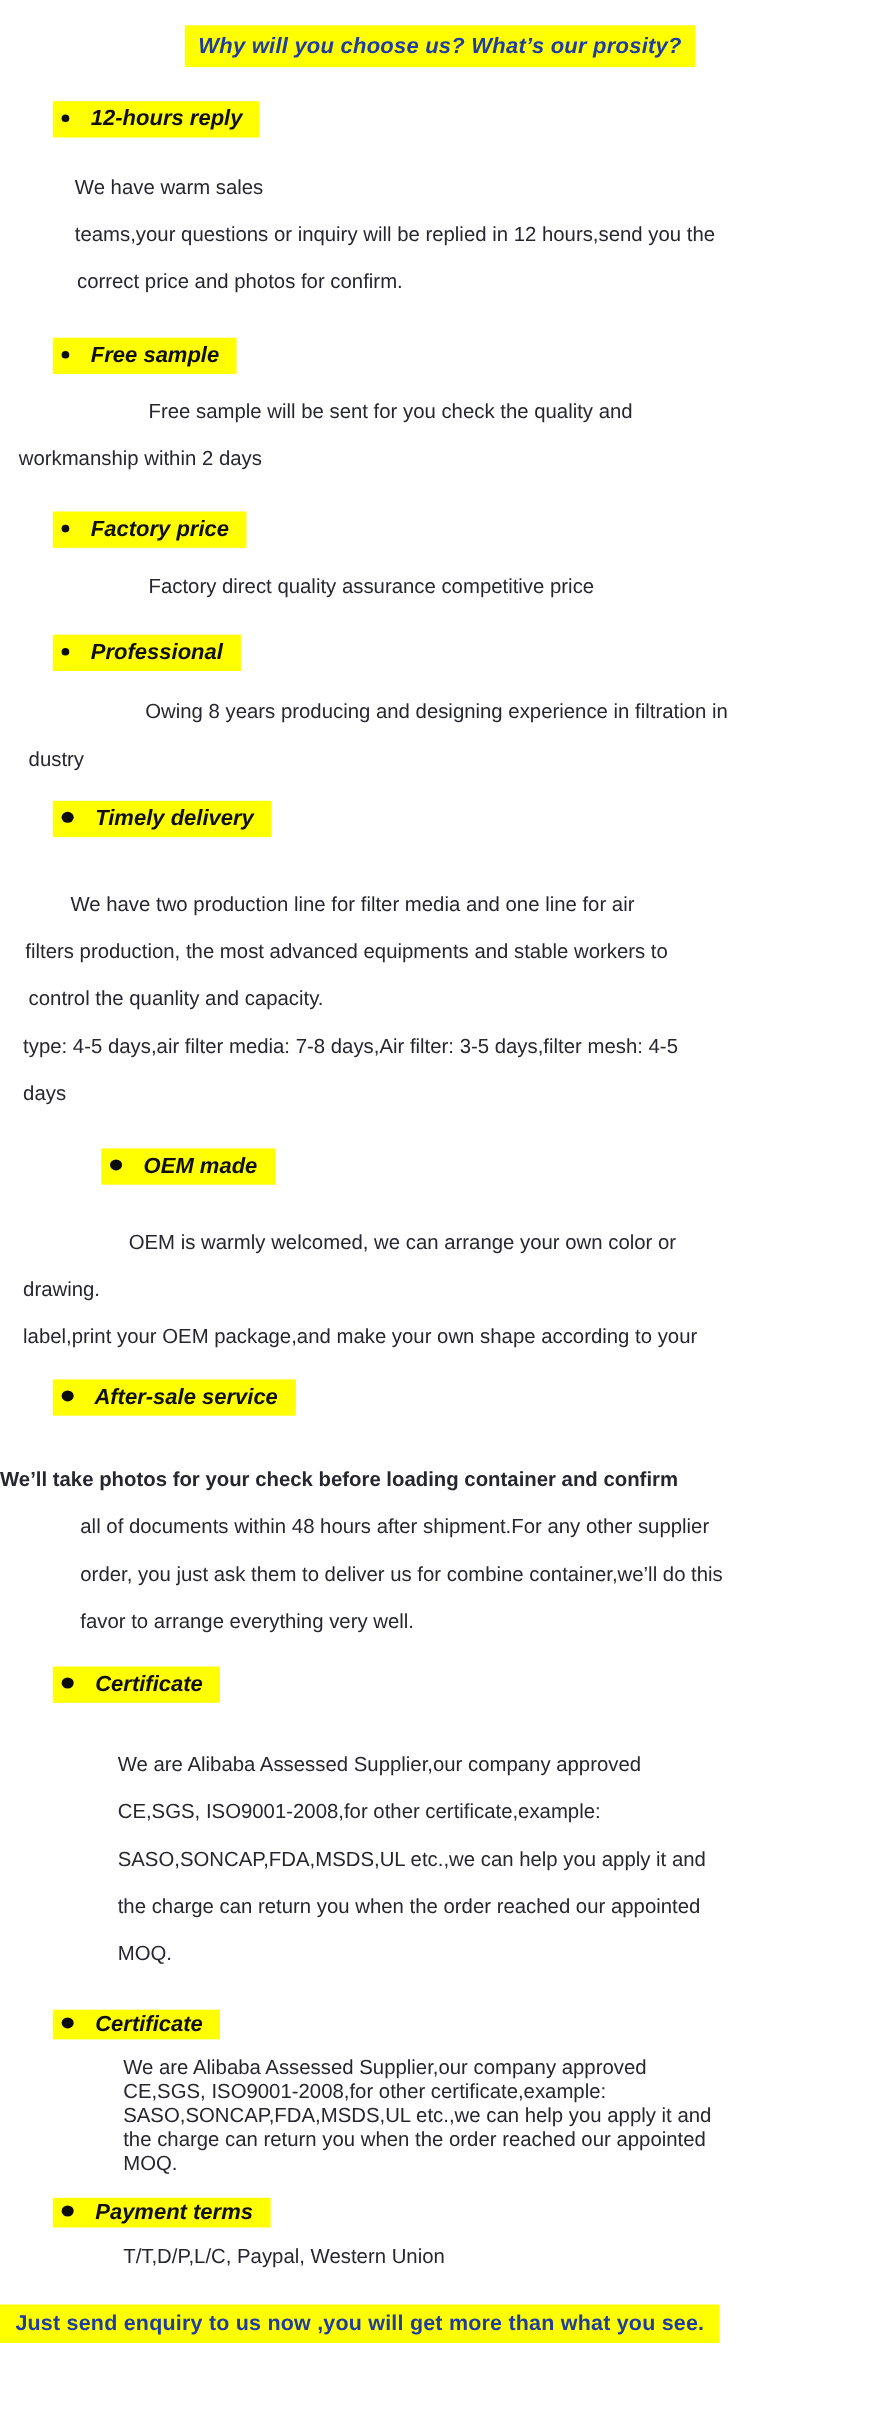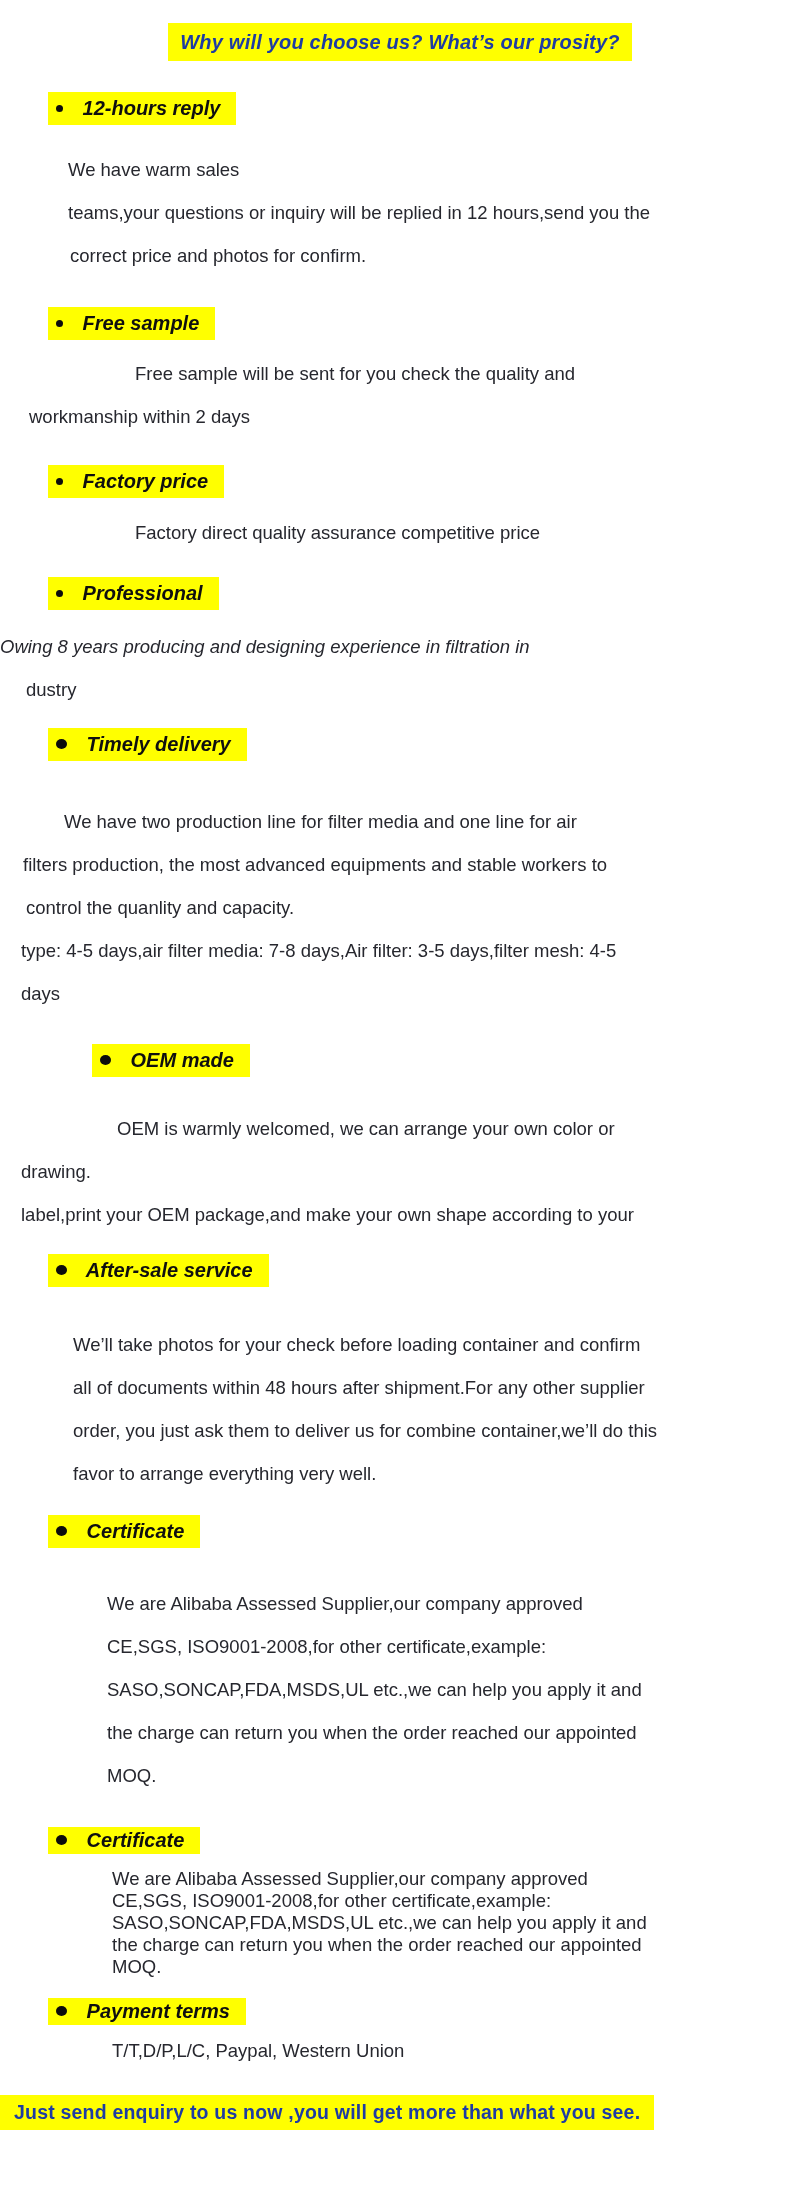--- a/index.html
+++ b/index.html
@@ -106,21 +106,21 @@
 
   <div class="section">
     <div class="sec-head" style="margin-top: 30px;">
       <span class="head-chip">
         <span class="bullet small-dot"></span>
         <span>Free sample</span>
       </span>
     </div>
     <div class="sec-body" style="margin-top: 12px;">
         <div class="body-line" style="padding-left: 135px;">Free sample will be sent for you check the quality and</div>
-        <div class="body-line" style="padding-left: 29px;">workmanship within 2 days</div>
+        <div class="body-line" style="padding-left: 17px;">workmanship within 2 days</div>
       </div>
   </div>
 
   <div class="section">
     <div class="sec-head" style="margin-top: 27px;">
       <span class="head-chip">
         <span class="bullet small-dot"></span>
         <span>Factory price</span>
       </span>
     </div>
@@ -130,21 +130,21 @@
   </div>
 
   <div class="section">
     <div class="sec-head" style="margin-top: 23px;">
       <span class="head-chip">
         <span class="bullet small-dot"></span>
         <span>Professional</span>
       </span>
     </div>
     <div class="sec-body" style="margin-top: 15px;">
-        <div class="body-line" style=" font-style: italic;">Owing 8 years producing and designing experience in filtration in</div>
+        <div class="body-line" style="padding-left: 132px;">Owing 8 years producing and designing experience in filtration in</div>
         <div class="body-line" style="padding-left: 26px;">dustry</div>
       </div>
   </div>
 
   <div class="section">
     <div class="sec-head" style="margin-top: 17px;">
       <span class="head-chip">
         <span class="bullet large-dot"></span>
         <span>Timely delivery</span>
       </span>
@@ -173,21 +173,21 @@
   </div>
 
   <div class="section">
     <div class="sec-head" style="margin-top: 18px;">
       <span class="head-chip">
         <span class="bullet large-dot"></span>
         <span>After-sale service</span>
       </span>
     </div>
     <div class="sec-body" style="margin-top: 36px;">
-        <div class="body-line" style="padding-left: 73px;">We’ll take photos for your check before loading  container and confirm</div>
+        <div class="body-line" style=" font-weight: bold;">We’ll take photos for your check before loading  container and confirm</div>
         <div class="body-line" style="padding-left: 73px;">all of documents within 48 hours  after shipment.For any other supplier</div>
         <div class="body-line" style="padding-left: 73px;">order, you just ask  them to deliver us  for combine container,we’ll do this</div>
         <div class="body-line" style="padding-left: 73px;">favor to arrange  everything very well.</div>
       </div>
   </div>
 
   <div class="section">
     <div class="sec-head" style="margin-top: 20px;">
       <span class="head-chip">
         <span class="bullet large-dot"></span>

